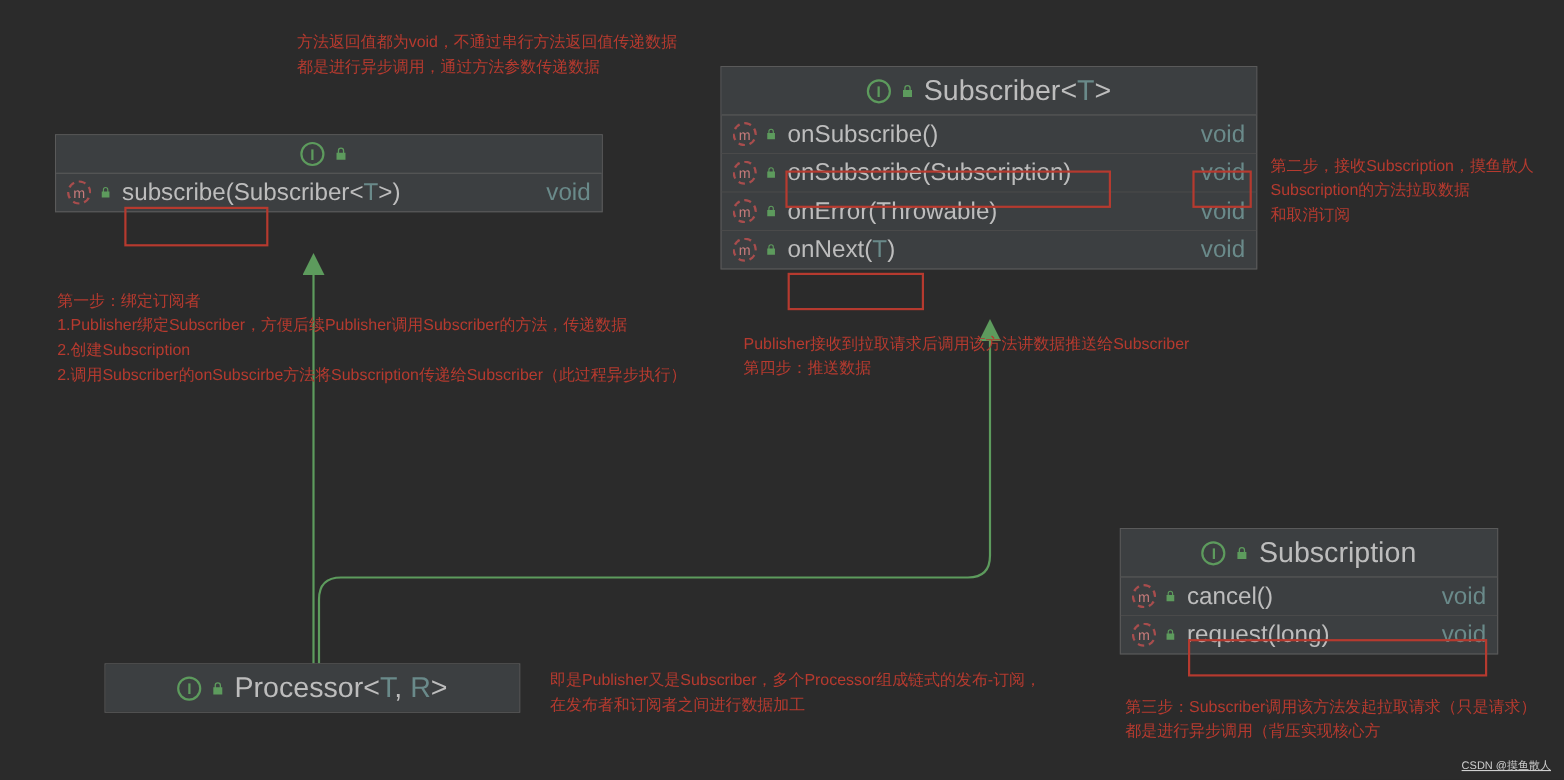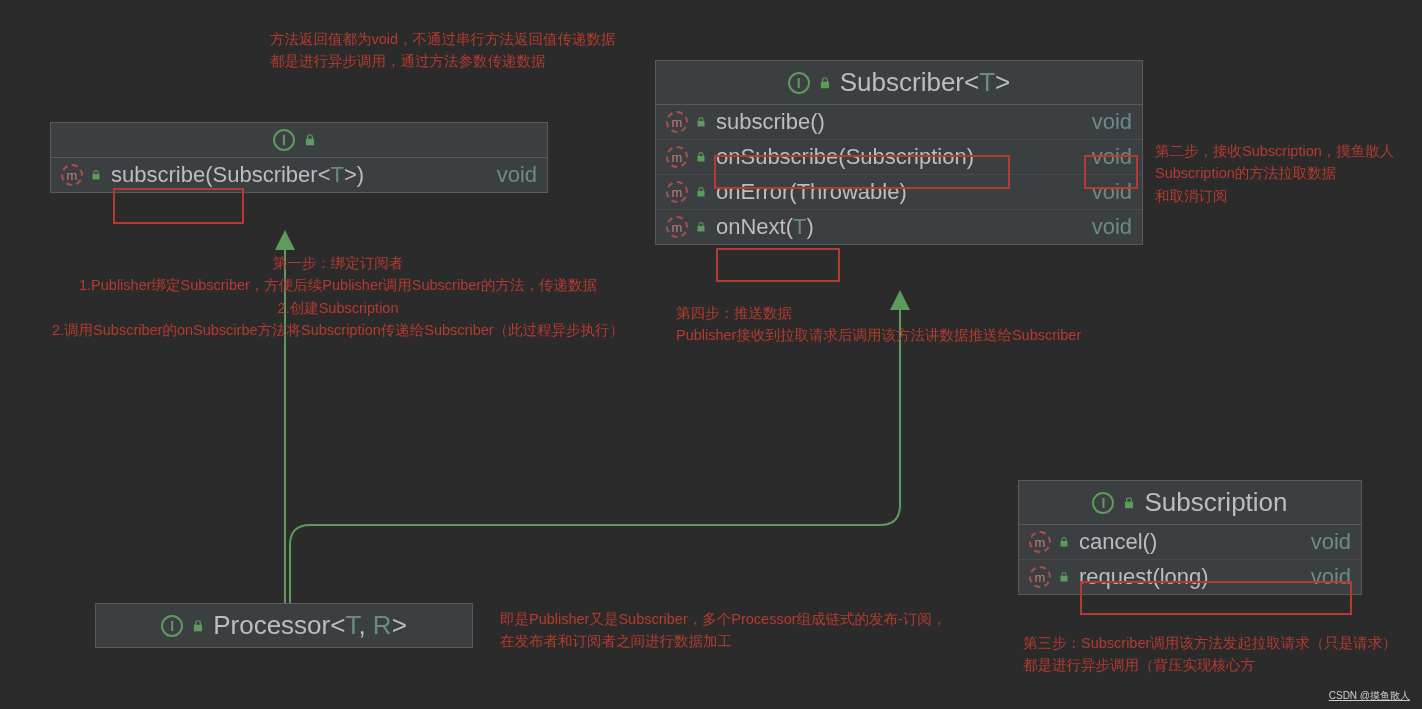--- a/index.html
+++ b/index.html
@@ -116,21 +116,21 @@
       </span>
       <span class="method-name">
         <span>subscribe</span><span>(Subscriber&lt;</span><span class="generic">T</span><span>&gt;)</span>
       </span>
       <span class="ret-type">void</span>
     </div>
   </div>
 </div>
 <div class="hl" style="left:113px; top:188px; width:131px; height:36px;"></div>
 
-<div class="annot" style="left:52px; top:252px;text-align:center;">
+<div class="annot" style="left:52px; top:263px;">
   <div>第一步：绑定订阅者</div>
   <div>1.Publisher绑定Subscriber，方便后续Publisher调用Subscriber的方法，传递数据</div>
   <div>2.创建Subscription</div>
   <div>2.调用Subscriber的onSubscirbe方法将Subscription传递给Subscriber（此过程异步执行）</div>
 </div>
 
 <div class="uml-box" style="left:655px; top:60px; width:488px;">
   <div class="uml-header">
     <span class="icon-i">I</span>
     <span class="icon-lock">
@@ -143,21 +143,21 @@
     </span>
   </div>
   <div class="uml-body">
     <div class="uml-row">
       <span class="icon-m">m</span>
       <span class="icon-lock">
           <svg viewBox="0 0 24 24" width="12" height="12">
             <path fill="#5d9b5d" d="M17 10V7a5 5 0 0 0-10 0v3H5v11h14V10h-2zm-8-3a3 3 0 1 1 6 0v3H9V7z"></path>
           </svg>
         </span>
-      <span class="method-name">subscribe()</span>
+      <span class="method-name">onSubscribe()</span>
       <span class="ret-type">void</span>
     </div>
     <div class="uml-row">
       <span class="icon-m">m</span>
       <span class="icon-lock">
           <svg viewBox="0 0 24 24" width="12" height="12">
             <path fill="#5d9b5d" d="M17 10V7a5 5 0 0 0-10 0v3H5v11h14V10h-2zm-8-3a3 3 0 1 1 6 0v3H9V7z"></path>
           </svg>
         </span>
       <span class="method-name">onSubscribe(Subscription)</span>
@@ -189,22 +189,22 @@
 </div>
 <div class="hl" style="left:714px; top:155px; width:296px; height:34px;"></div>
 <div class="hl" style="left:1084px; top:155px; width:54px; height:34px;"></div>
 <div class="hl" style="left:716px; top:248px; width:124px; height:34px;"></div>
 
 <div class="annot" style="left:1155px; top:140px; white-space:pre;">第二步，接收Subscription，摸鱼散人
 Subscription的方法拉取数据
 和取消订阅</div>
 
 <div class="annot" style="left:676px; top:302px;">
+  <div>Publisher接收到拉取请求后调用该方法讲数据推送给Subscriber</div>
   <div>第四步：推送数据</div>
-  <div>Publisher接收到拉取请求后调用该方法讲数据推送给Subscriber</div>
 </div>
 
 <div class="uml-box" style="left:1018px; top:480px; width:344px;">
   <div class="uml-header">
     <span class="icon-i">I</span>
     <span class="icon-lock">
         <svg viewBox="0 0 24 24" width="14" height="14">
           <path fill="#5d9b5d" d="M17 10V7a5 5 0 0 0-10 0v3H5v11h14V10h-2zm-8-3a3 3 0 1 1 6 0v3H9V7z"></path>
         </svg>
       </span>

